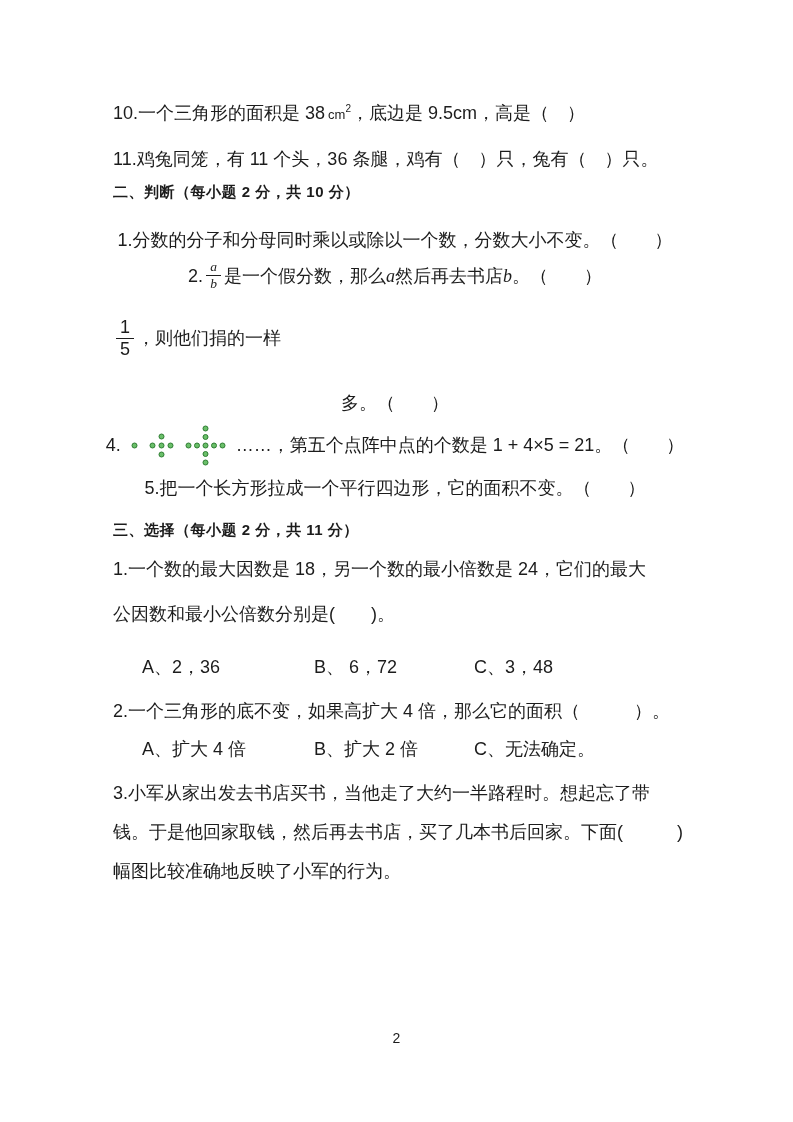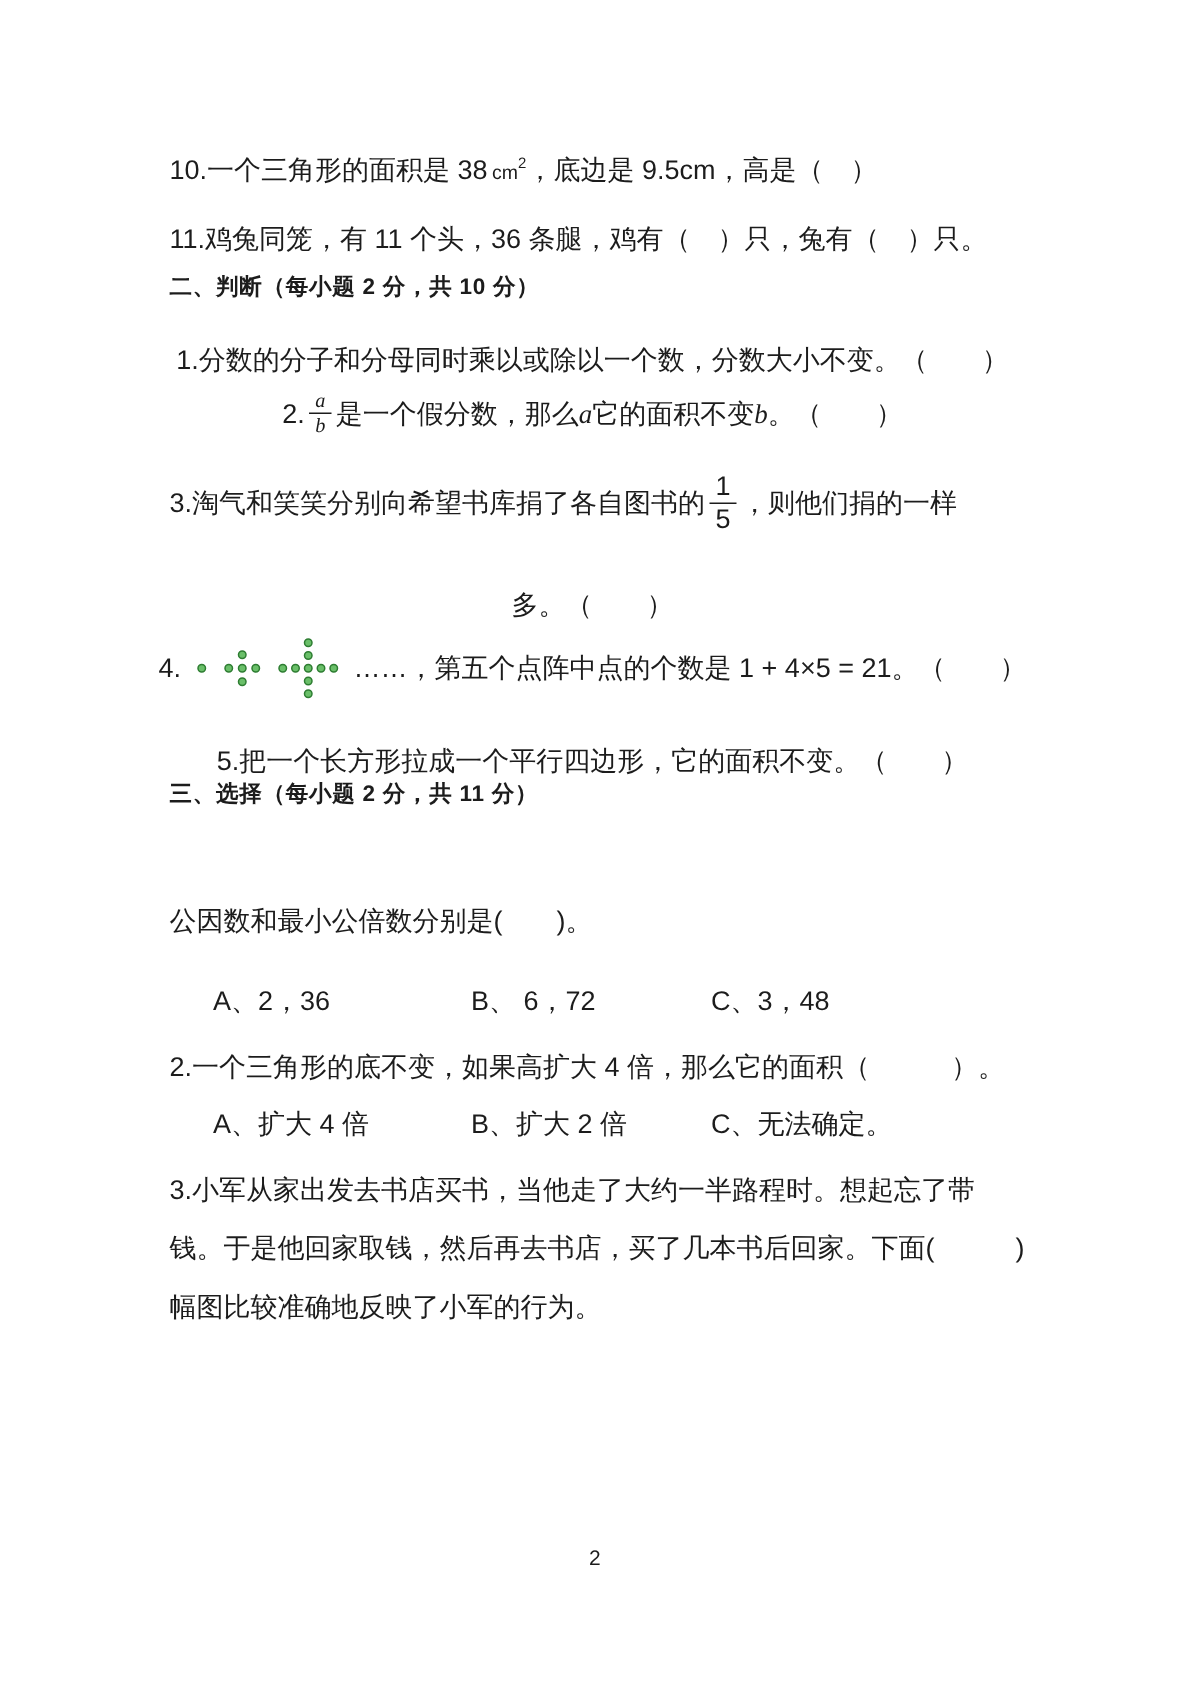--- a/index.html
+++ b/index.html
@@ -65,30 +65,29 @@
 
   <div class="line flexline" style="top:260px">
     <span class="group">
       <span>2.</span>
         <span class="frac frac-small">
           <span class="num">a</span>
           <span class="den">b</span>
         </span>
         <span>是一个假分数，那么 </span>
         <span class="var">a</span>
-        <span> 它的面积不变 </span>
+        <span> 然后再去书店 </span>
         <span class="var">b</span>
         <span>。</span>
     </span>
     <span class="blank">（　　）</span>
   </div>
 
   <div class="line" style="top:315px">
     <span class="group">
-      <span>3.淘气和笑笑分别向希望书库捐了各自图书的</span>
         <span class="frac frac-big">
           <span class="num">1</span>
           <span class="den">5</span>
         </span>
         <span>，则他们捐的一样</span>
     </span>
   </div>
 
   <div class="line flexline" style="top:391px">
     <span>多。</span>
@@ -117,29 +116,32 @@
         <circle class="dot" cx="30" cy="21.5" r="2.5"></circle>
         <circle class="dot" cx="38.5" cy="21.5" r="2.5"></circle>
         <circle class="dot" cx="21.5" cy="30" r="2.5"></circle>
         <circle class="dot" cx="21.5" cy="38.5" r="2.5"></circle>
       </svg>
       <span>……，第五个点阵中点的个数是 1 + 4×5 = 21。</span>
     </span>
     <span class="blank">（　　）</span>
   </div>
 
-  <div class="line flexline" style="top:495px">
+  <div class="line flexline" style="top:476px">
     <span>5.把一个长方形拉成一个平行四边形，它的面积不变。</span>
     <span class="blank">（　　）</span>
   </div>
 
   <div class="line heading" style="top:520px">
     <span>三、选择（每小题 2 分，共 11 分）</span>
   </div>
 
+  <div class="line" style="top:557px">
+    <span>1.一个数的最大因数是 18，另一个数的最小倍数是 24，它们的最大</span>
+  </div>
   <div class="line" style="top:602px">
     <span>公因数和最小公倍数分别是(　　)。</span>
   </div>
   <div class="line opts" style="top:655px">
     <span class="opt-a">A、2，36</span><span class="opt-b">B、 6，72</span><span class="opt-c">C、3，48</span>
   </div>
 
   <div class="line" style="top:699px">
     <span>2.一个三角形的底不变，如果高扩大 4 倍，那么它的面积（　　　）。</span>
   </div>

